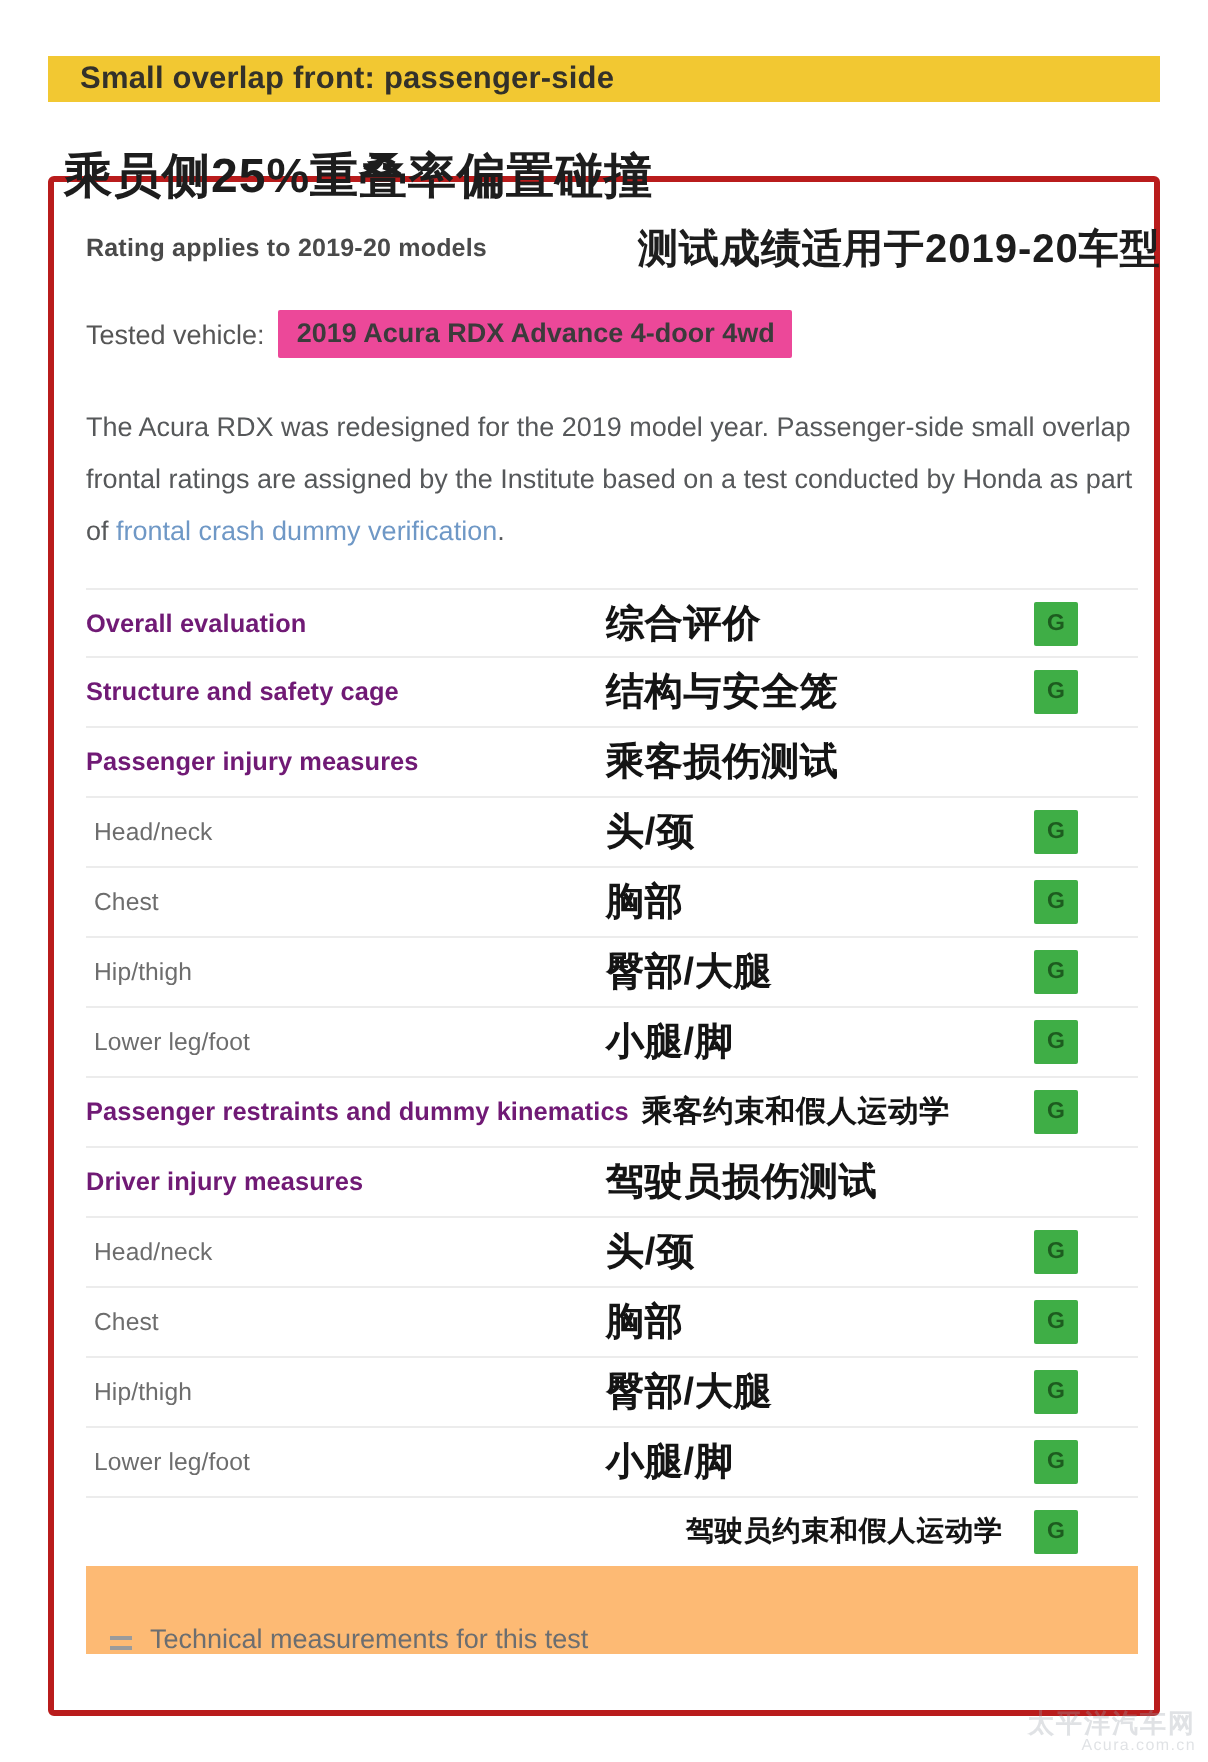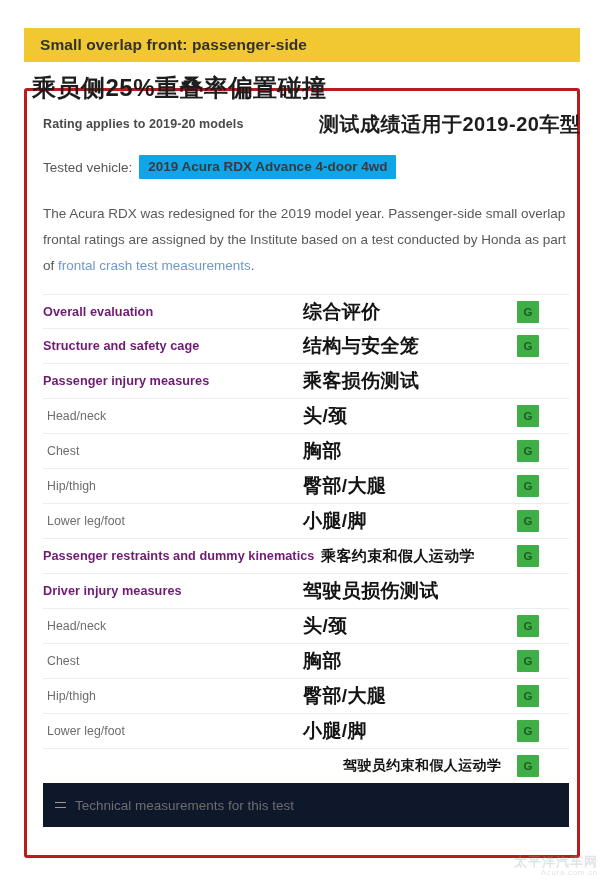--- a/index.html
+++ b/index.html
@@ -15,21 +15,21 @@
     -webkit-font-smoothing: antialiased;
     overflow: hidden;
   }
 
   
   .header-bar {
     position: absolute;
     left: 24px;
     top: 28px;
     width: 556px;
-    height: 34px;
+    height: 23px;
     background: #f2c832;
     display: flex;
     align-items: center;
     box-sizing: border-box;
     padding-left: 16px;
   }
   .header-title {
     font-size: 15.5px;
     font-weight: bold;
     color: #33312a;
@@ -99,21 +99,21 @@
     align-items: center;
     font-size: 13.5px;
     color: #4a4a4a;
   }
   .vehicle-label {
     color: #565656;
     font-size: 13.5px;
   }
   .vehicle-value {
     margin-left: 7px;
-    background: #0ea5e9;
+    background: #ec4899;
     padding: 4px 9px 5px 9px;
     font-weight: bold;
     color: #3b3b3b;
     font-size: 13.5px;
     border-radius: 1px;
   }
 
   
   .description {
     position: absolute;
@@ -203,23 +203,23 @@
     left: 474px;
   }
 
   
   .tech-box {
     position: absolute;
     left: 16px;
     bottom: 28px;
     width: 526px;
     height: 44px;
-    background: #0f172a;
+    background: #fdba74;
     display: flex;
-    align-items: center;
+    align-items: flex-end;
     box-sizing: border-box;
     padding-left: 12px;
   }
   .tech-icon {
     width: 11px;
     height: 11px;
     position: relative;
     margin-right: 9px;
     flex: none;
   }
@@ -274,21 +274,21 @@
     <span class="applies-en">Rating applies to 2019-20 models</span>
     <span class="applies-cn">测试成绩适用于2019-20车型</span>
   </div>
 
   <div class="vehicle-row">
     <span class="vehicle-label">Tested vehicle:</span>
     <span class="vehicle-value">2019 Acura RDX Advance 4-door 4wd</span>
   </div>
 
   <div class="description">
-    <span>The Acura RDX was redesigned for the 2019 model year. Passenger-side small overlap frontal ratings are assigned by the Institute based on a test conducted by Honda as part of </span><a href="#">frontal crash test measurements</a><span>.</span>
+    <span>The Acura RDX was redesigned for the 2019 model year. Passenger-side small overlap frontal ratings are assigned by the Institute based on a test conducted by Honda as part of </span><a href="#">frontal crash dummy verification</a><span>.</span>
   </div>
 
   <div class="ratings">
       <div class="rrow">
         <span class="en">Overall evaluation</span>
         <span class="cn">综合评价</span>
         <span class="badge" style="background: rgb(63, 174, 70);">G</span>
       </div>
       <div class="rrow">
         <span class="en">Structure and safety cage</span>

